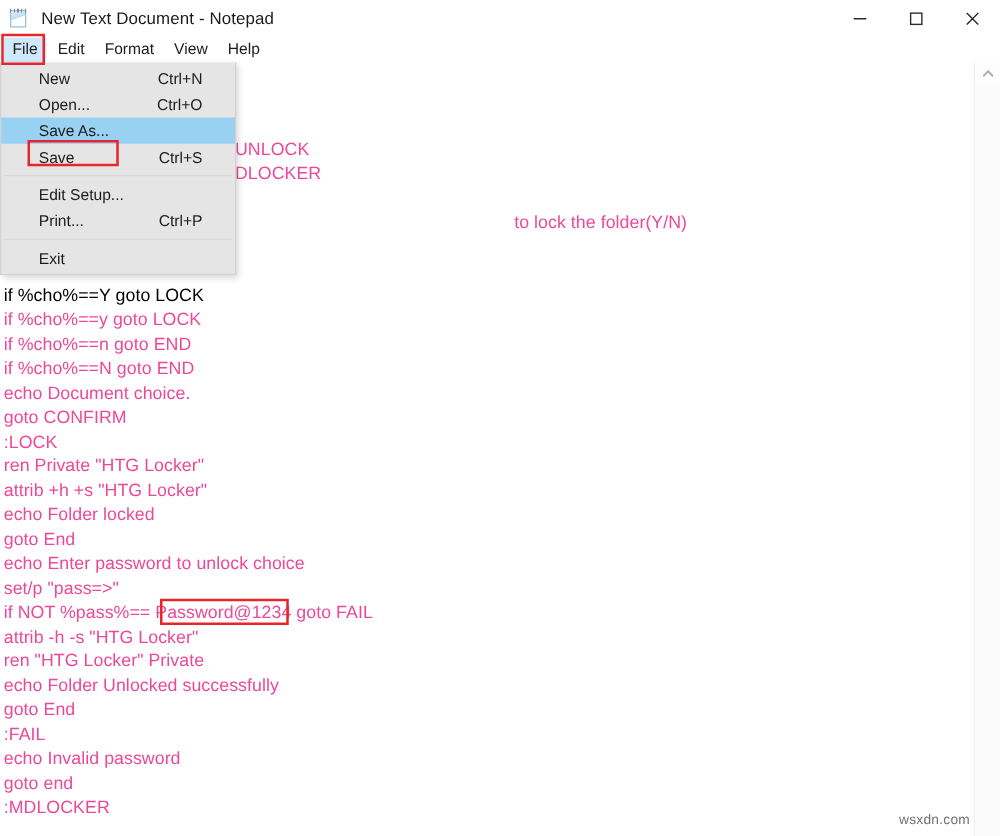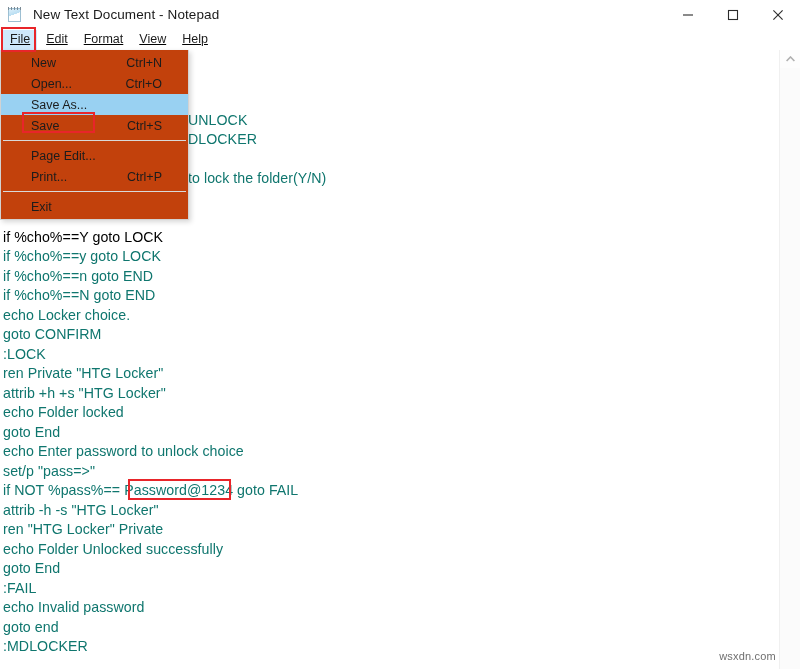--- a/index.html
+++ b/index.html
@@ -88,21 +88,20 @@
 
   
   #menubar {
     position: absolute;
     left: 0; top: 29px;
     width: 676px; height: 21px;
     background: #ffffff;
     display: flex;
     align-items: center;
     box-sizing: border-box;
-    text-decoration: underline;
   }
   .menu-item {
     font-size: 12.5px;
     color: #1c1c1c;
     padding: 2px 7px 3px 7px;
     margin: 0 1px;
     white-space: nowrap;
     line-height: 15px;
   }
   .menu-item.first { margin-left: 3px; }
@@ -120,21 +119,21 @@
   }
   #redbox-file { left: 1px; top: 27px; width: 35px; height: 25px; }
   #redbox-saveas { left: 22px; top: 112px; width: 73px; height: 21px; }
   #redbox-password { left: 128px; top: 479px; width: 103px; height: 21px; }
 
   
   #file-menu {
     position: absolute;
     left: 0; top: 50px;
     width: 189px;
-    background: #c2410c;
+    background: #e5e5e5;
     border: 1px solid #d2d2d2;
     border-top: none;
     box-sizing: border-box;
     padding: 2px 0 2px 0;
     box-shadow: 2px 2px 5px rgba(0,0,0,0.16);
     z-index: 50;
   }
   .mrow {
     position: relative;
     height: 21px;
@@ -174,21 +173,21 @@
   #lines {
     position: absolute;
     left: 3px;
     top: 2px;
     width: 770px;
   }
   .tline {
     height: 19.5px;
     line-height: 19.5px;
     font-size: 14.2px;
-    color: #0f766e;
+    color: #ec4899;
     white-space: pre;
     letter-spacing: 0.05px;
   }
 
   
   #vscroll {
     position: absolute;
     right: 0; top: 50px;
     width: 21px;
     height: 619px;
@@ -268,28 +267,28 @@
   </div>
 
   <div id="textarea">
     <div id="lines">
         <div class="tline"></div>
         <div class="tline"></div>
         <div class="tline"></div>
         <div class="tline" style="padding-left: 185px;">UNLOCK</div>
         <div class="tline" style="padding-left: 185px;">DLOCKER</div>
         <div class="tline"></div>
-        <div class="tline" style="padding-left: 185px;">to lock the folder(Y/N)</div>
+        <div class="tline" style="padding-left: 185px; text-align: center;">to lock the folder(Y/N)</div>
         <div class="tline"></div>
         <div class="tline"></div>
         <div class="tline" style="color: rgb(0, 0, 0);">if %cho%==Y goto LOCK</div>
         <div class="tline">if %cho%==y goto LOCK</div>
         <div class="tline">if %cho%==n goto END</div>
         <div class="tline">if %cho%==N goto END</div>
-        <div class="tline">echo Locker choice.</div>
+        <div class="tline">echo Document choice.</div>
         <div class="tline">goto CONFIRM</div>
         <div class="tline">:LOCK</div>
         <div class="tline">ren Private "HTG Locker"</div>
         <div class="tline">attrib +h +s "HTG Locker"</div>
         <div class="tline">echo Folder locked</div>
         <div class="tline">goto End</div>
         <div class="tline">echo Enter password to unlock choice</div>
         <div class="tline">set/p "pass=&gt;"</div>
         <div class="tline">if NOT %pass%== <span>Password@1234</span> goto FAIL</div>
         <div class="tline">attrib -h -s "HTG Locker"</div>
@@ -323,21 +322,21 @@
       </div>
       <div class="mrow sel">
         <span>Save As...</span>
       </div>
       <div class="mrow">
         <span>Save</span>
         <span class="accel">Ctrl+S</span>
       </div>
       <div class="msep"></div>
       <div class="mrow">
-        <span>Page Edit...</span>
+        <span>Edit Setup...</span>
       </div>
       <div class="mrow">
         <span>Print...</span>
         <span class="accel">Ctrl+P</span>
       </div>
       <div class="msep"></div>
       <div class="mrow">
         <span>Exit</span>
       </div>
     </div>

